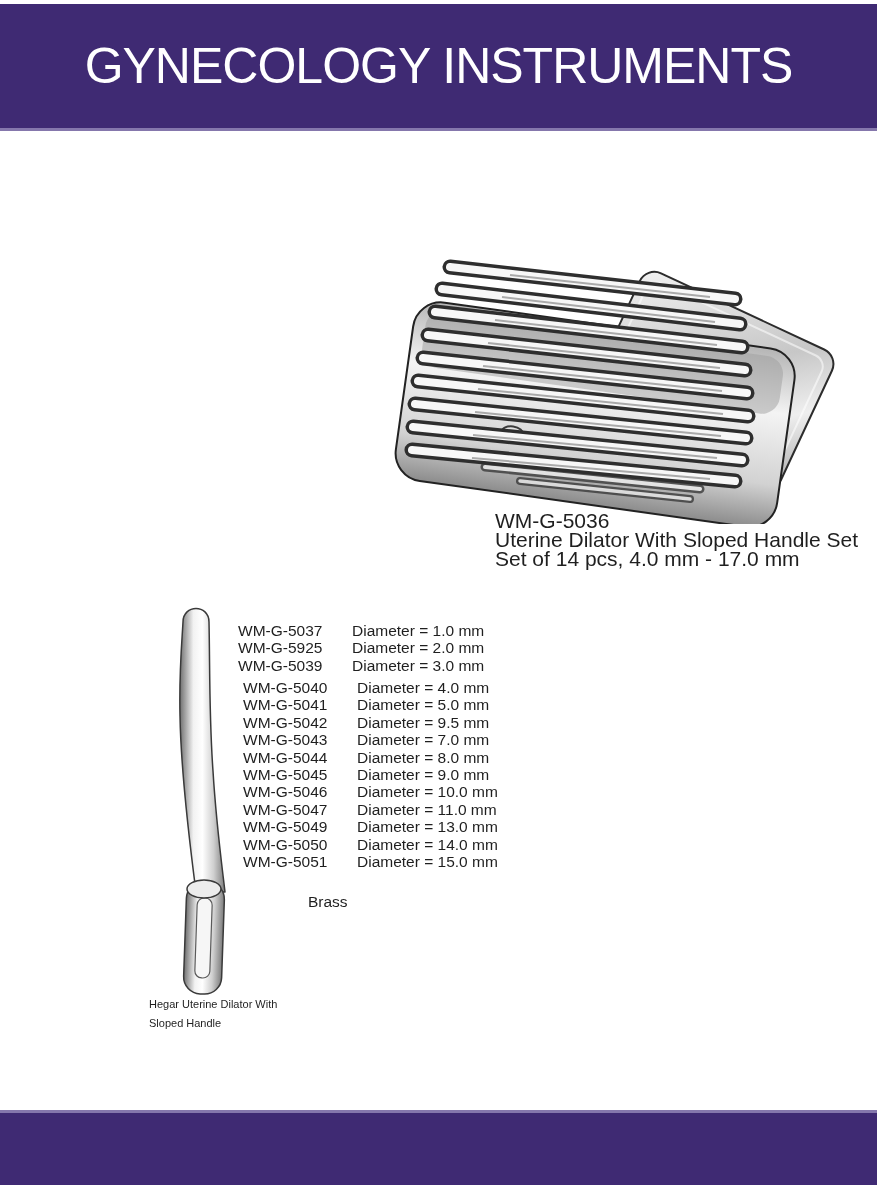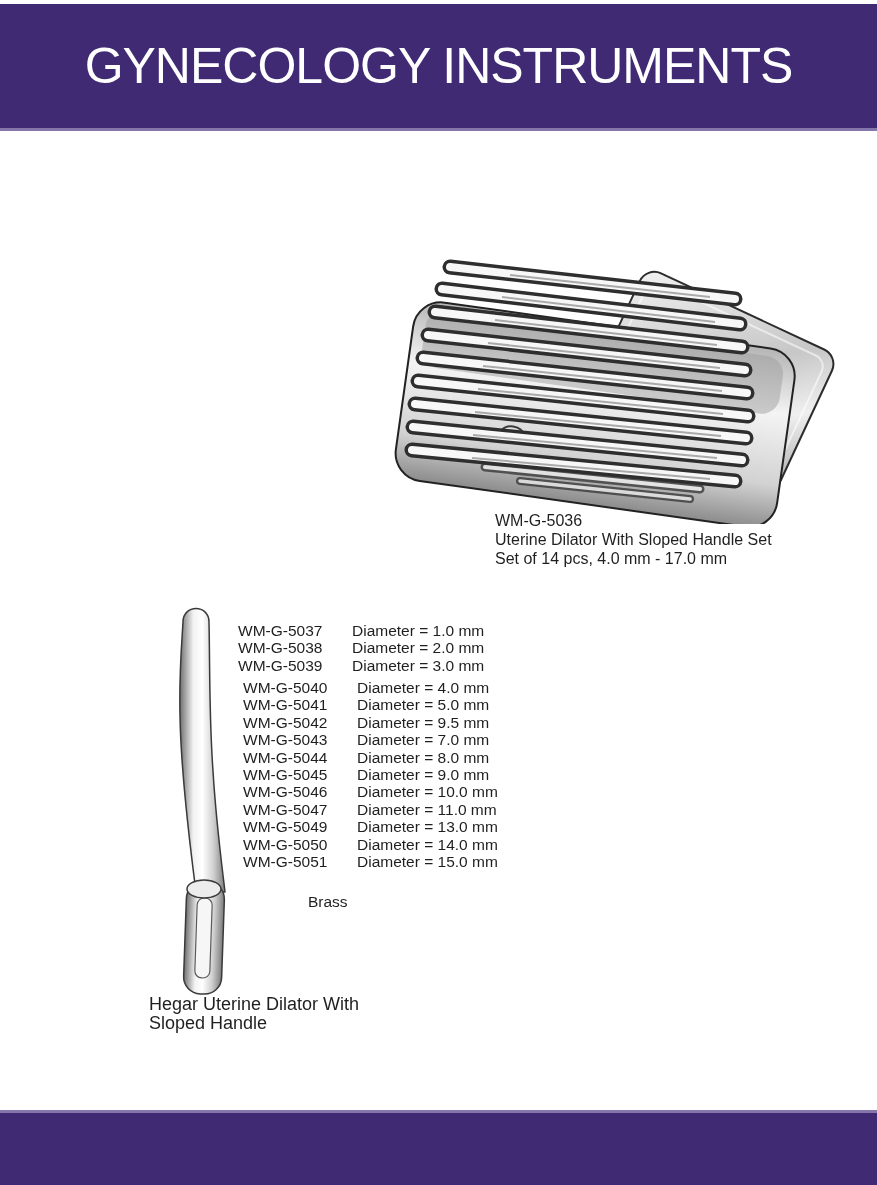--- a/index.html
+++ b/index.html
@@ -17,31 +17,31 @@
     color:#ffffff; font-size:50px; font-weight:400; letter-spacing:-1px;
     margin:0; white-space:nowrap;
   }
   .band-footer {
     position:absolute; left:0; right:0; top:1106px; height:79px;
     background:#3F2A73; border-top:3px solid #8577AC; box-sizing:border-box;
   }
   .photo-wrap { position:absolute; left:390px; top:225px; width:450px; height:295px; }
   .set-caption {
     position:absolute; left:495px; top:507px;
-    font-size:16px; line-height:19px; white-space:nowrap;
+    font-size:21px; line-height:19px; white-space:nowrap;
   }
   .instrument-wrap { position:absolute; left:168px; top:592px; width:70px; height:405px; }
   .list-group-1 { position:absolute; left:238px; top:618px; }
   .list-group-2 { position:absolute; left:243px; top:675px; }
   .cat-row { display:flex; font-size:15.5px; line-height:17.4px; white-space:nowrap; }
   .cat-row .code { width:114px; }
   .material-label { position:absolute; left:308px; top:889px; font-size:15.5px; line-height:18px; }
   .illus-caption {
     position:absolute; left:149px; top:991px;
-    font-size:18px; line-height:18.5px; white-space:nowrap;
+    font-size:11px; line-height:18.5px; white-space:nowrap;
   }
 </style>
 </head>
 <body>
 
 <div class="page">
 
   <div class="band-header">
     <h1 class="title">GYNECOLOGY INSTRUMENTS</h1>
   </div>
@@ -165,21 +165,21 @@
       <ellipse cx="36" cy="293" rx="17" ry="9" fill="#ececec" stroke="#3a3a3a" stroke-width="1.5"></ellipse>
     </svg>
   </div>
 
   <div class="list-group-1">
     <div class="cat-row">
       <span class="code">WM-G-5037</span>
       <span class="spec">Diameter = 1.0 mm</span>
     </div>
     <div class="cat-row">
-      <span class="code">WM-G-5038</span>
+      <span class="code">WM-G-5925</span>
       <span class="spec">Diameter = 2.0 mm</span>
     </div>
     <div class="cat-row">
       <span class="code">WM-G-5039</span>
       <span class="spec">Diameter = 3.0 mm</span>
     </div>
   </div>
 
   <div class="list-group-2">
     <div class="cat-row">

